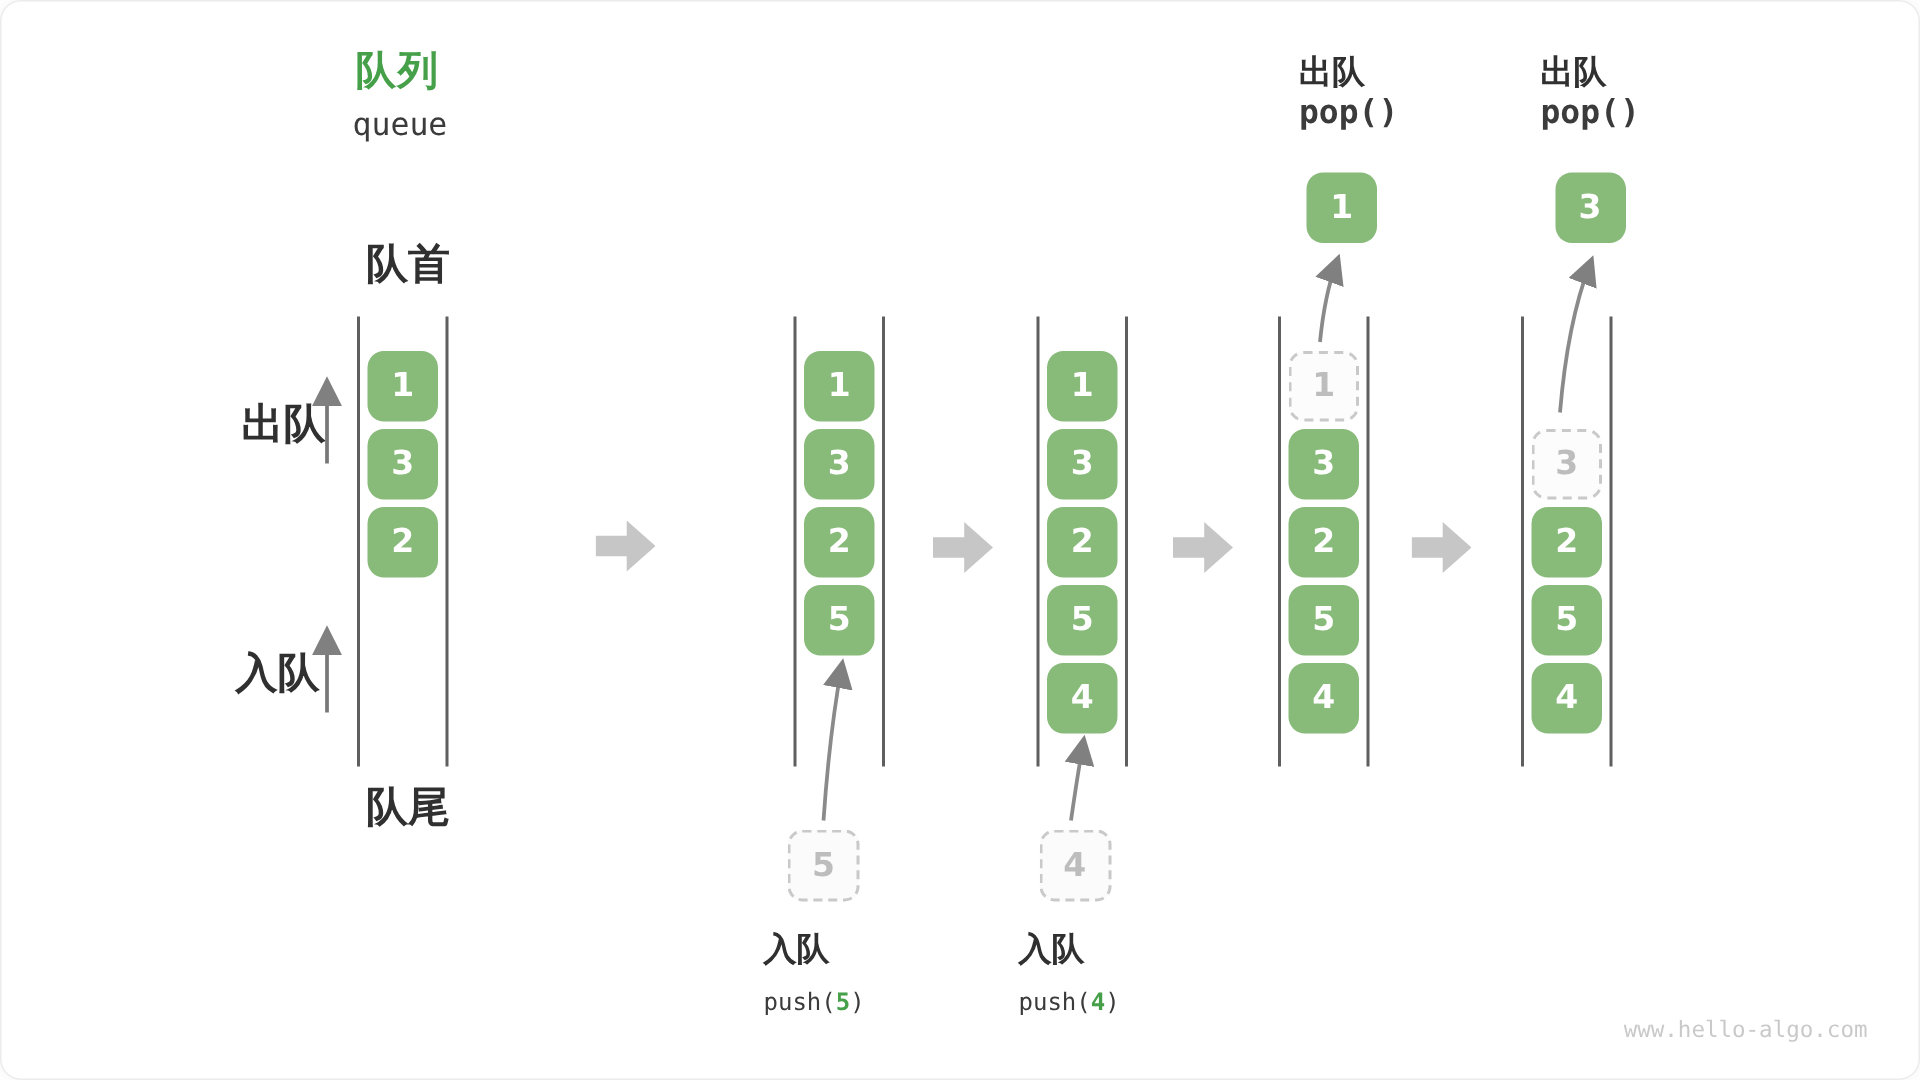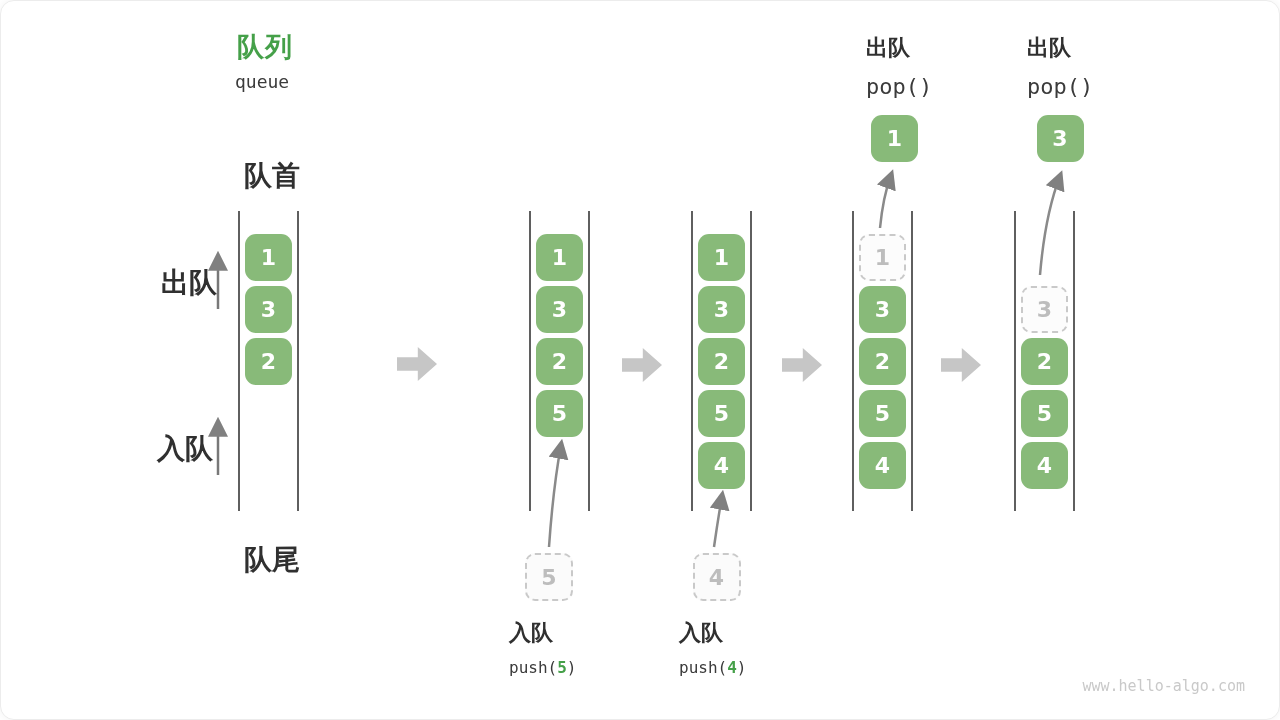--- a/index.html
+++ b/index.html
@@ -17,26 +17,26 @@
   .zh { font-weight: bold; color: var(--text-dark, #303030); }
   .mono { font-family: "DejaVu Sans Mono", "Liberation Mono", monospace; color: var(--code-text, #3b3b3b); }
 
   .title-zh {
     position: absolute; left: 236px; top: 28px;
     font-size: 27px; font-weight: bold; color: var(--accent-green, #45a049);
     letter-spacing: 1px;
   }
   .title-en {
     position: absolute; left: 234px; top: 70px;
-    font-size: 18px;
+    font-size: 21px;
   }
 
   .side-label { position: absolute; font-size: 28px; }
   .lbl-front { left: 243px; top: 156px; }
-  .lbl-rear  { left: 243px; top: 540px; }
+  .lbl-rear  { left: 243px; top: 518px; }
   .lbl-deq   { left: 160px; top: 263px; }
   .lbl-enq   { left: 156px; top: 429px; }
 
   .queue-col {
     position: absolute; top: 210px; height: 300px; width: 61px;
     border-left: 2px solid var(--line-gray, #5f5f5f);
     border-right: 2px solid var(--line-gray, #5f5f5f);
     box-sizing: border-box;
   }
   .cell {
@@ -58,21 +58,21 @@
   .cell-staged { width: 48px; height: 48px; background: #fbfbfb; }
 
   .block-arrow {
     position: absolute; width: 40px; height: 34px;
     background: var(--arrow-gray, #c6c6c6);
     clip-path: polygon(0 30%, 52% 30%, 52% 0, 100% 50%, 52% 100%, 52% 70%, 0 70%);
   }
 
   .op { position: absolute; }
   .op .op-zh { font-size: 22px; font-weight: bold; color: var(--text-dark, #303030); }
-  .op-pop .op-code { margin-top: 11px; font-size: 22px; }
+  .op-pop .op-code { margin-top: 0; font-size: 22px; font-weight: bold; }
   .op-push .op-code { margin-top: 10px; font-size: 16px; }
   .op-code .arg { color: var(--accent-green, #45a049); font-weight: bold; }
 
   .watermark {
     position: absolute; top: 676px; right: 34px;
     font-size: 15px; color: var(--watermark-gray, #c9c9c9);
   }
   svg.overlay { position: absolute; left: 0; top: 0; pointer-events: none; }
 </style>
 </head>

